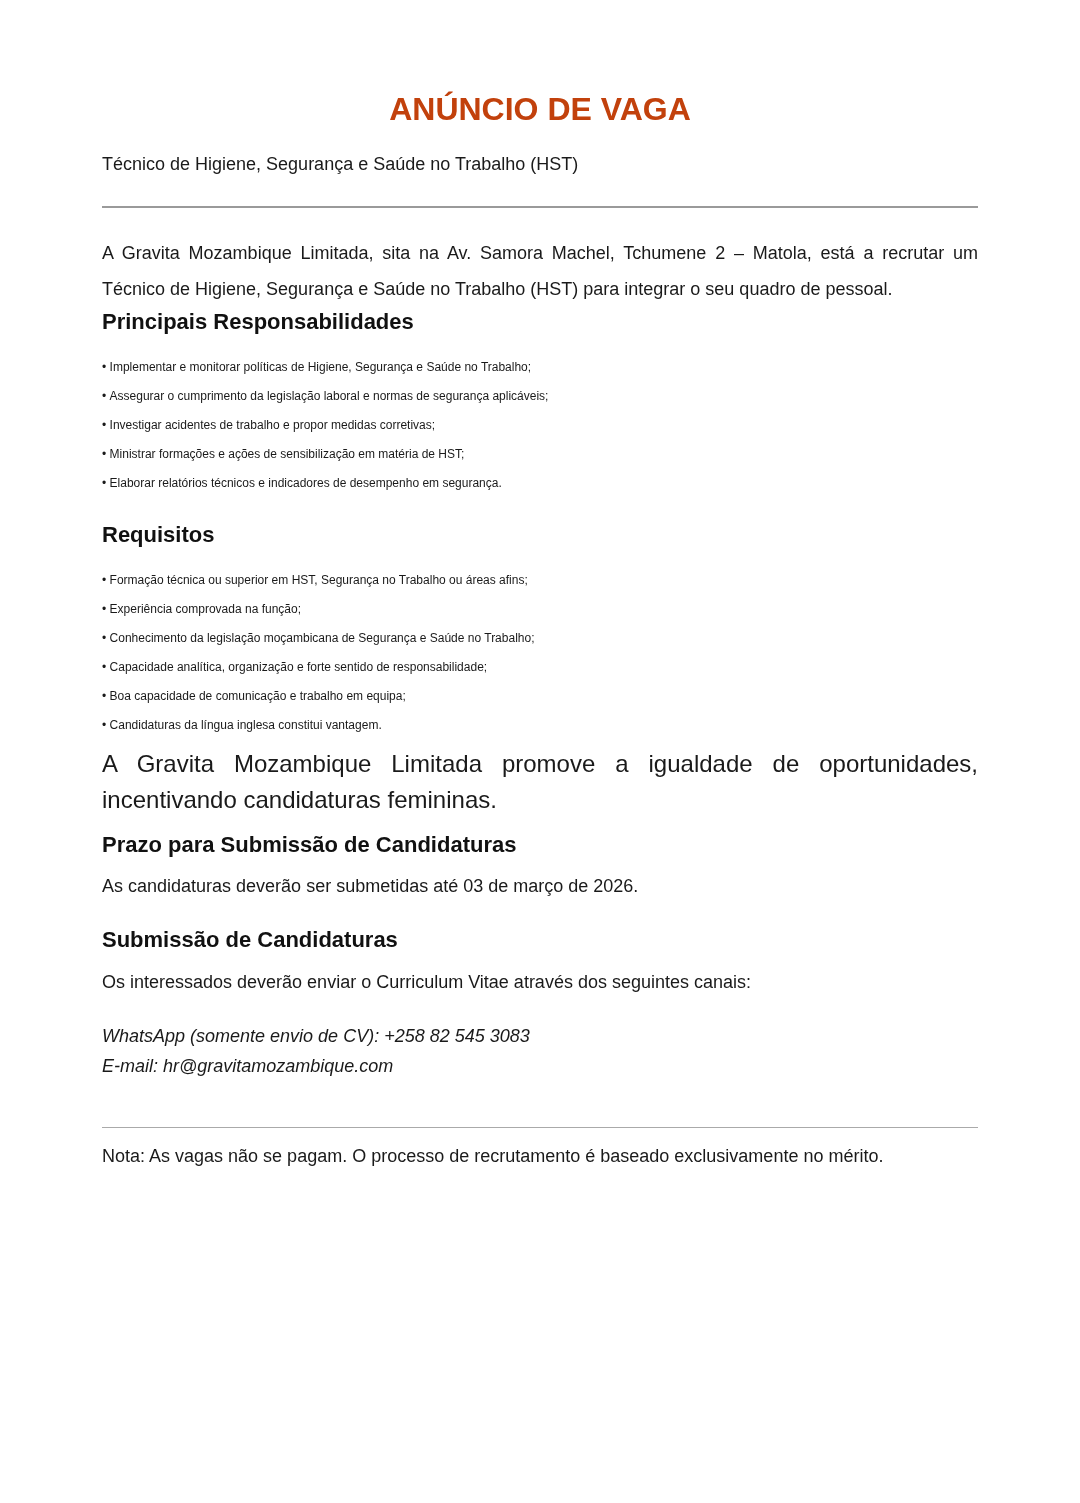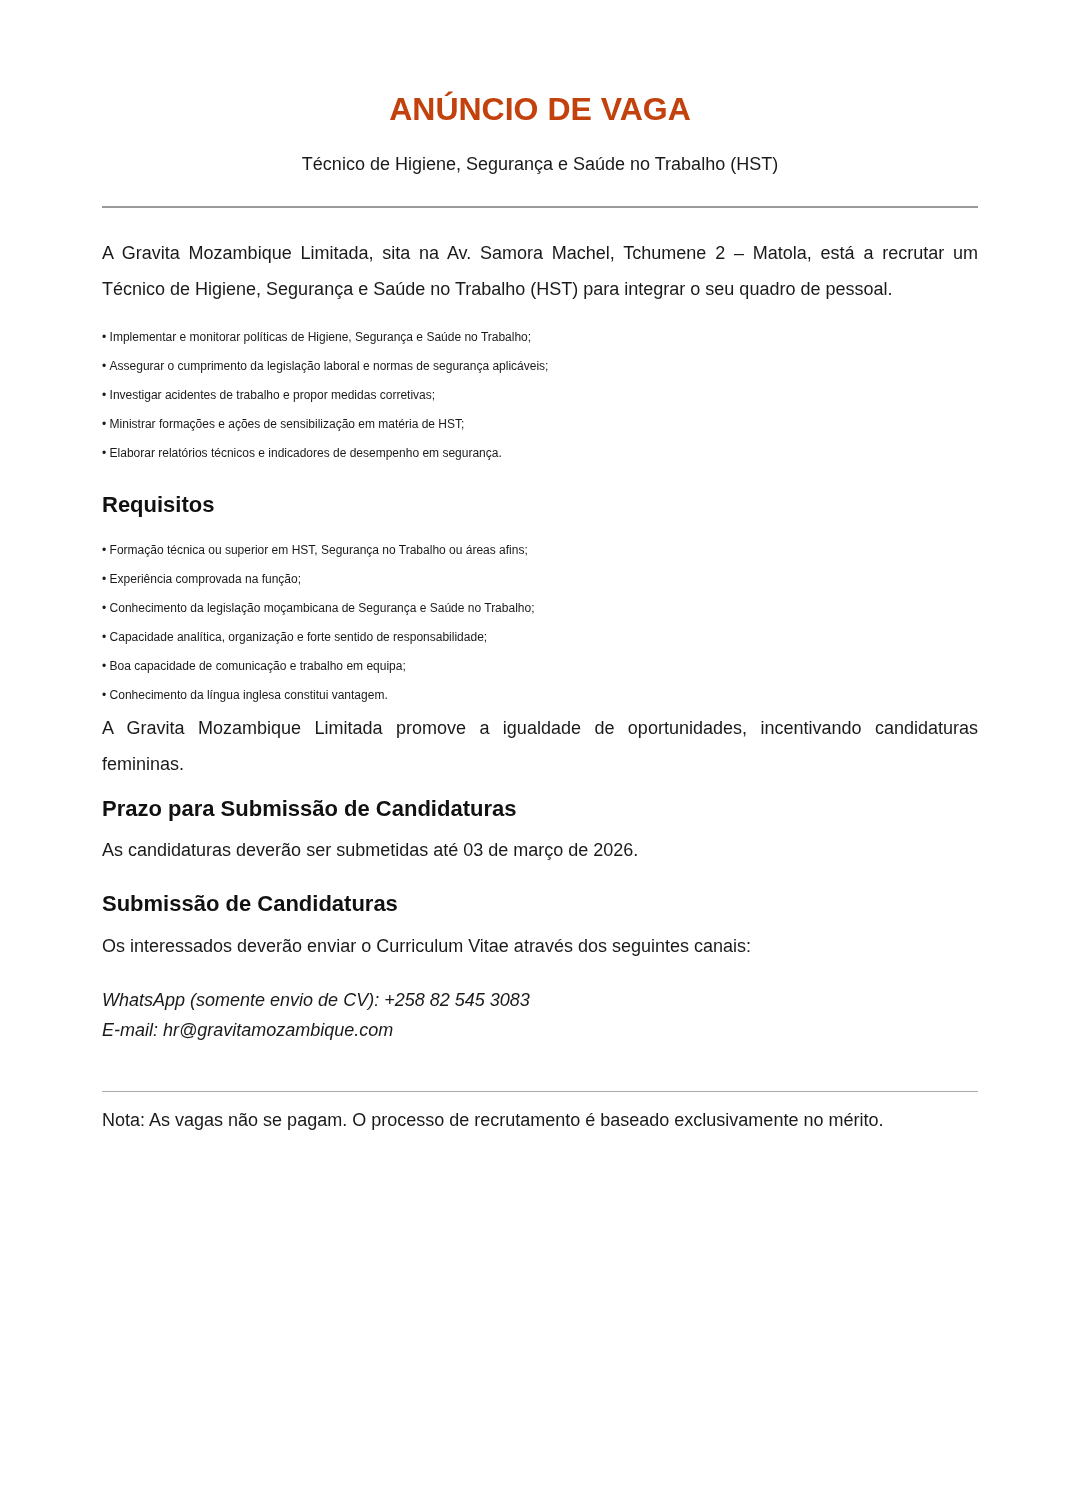--- a/index.html
+++ b/index.html
@@ -24,21 +24,21 @@
     font-size: 32px;
     line-height: 34px;
     font-weight: 700;
     text-align: center;
     color: #c2410c;
   }
   p.subtitle {
     margin: 26px 0 0 0;
     font-size: 18px;
     line-height: 24px;
-    text-align: center;
+    text-align: left;
   }
   .rule {
     border: none;
     width: 100%;
   }
   .rule-thick {
     height: 2px;
     background: #9a9a9a;
     margin: 30px 0 0 0;
   }
@@ -47,22 +47,22 @@
     background: #aaaaaa;
     margin: 46px 0 0 0;
   }
   p.para-justify {
     margin: 27px 0 0 0;
     font-size: 18px;
     line-height: 36px;
     text-align: justify;
   }
   p.para-equality {
-    margin: 0 0 0 0;
-    font-size: 18px;
+    margin: 6px 0 0 0;
+    font-size: 24px;
     line-height: 36px;
     text-align: justify;
   }
   h2.section-heading {
     font-size: 22px;
     line-height: 30px;
     font-weight: 700;
     color: #111111;
     margin: 0;
   }
@@ -115,38 +115,39 @@
 <div class="page">
 
   <h1 class="title">ANÚNCIO DE VAGA</h1>
 
   <p class="subtitle">Técnico de Higiene, Segurança e Saúde no Trabalho (HST)</p>
 
   <div class="rule rule-thick"></div>
 
   <p class="para-justify">A Gravita Mozambique Limitada, sita na Av. Samora Machel, Tchumene 2 – Matola, está a recrutar um Técnico de Higiene, Segurança e Saúde no Trabalho (HST) para integrar o seu quadro de pessoal.</p>
 
+  <h2 class="section-heading mt-first">Principais Responsabilidades</h2>
 
   <ul class="bullets">
     <li>Implementar e monitorar políticas de Higiene, Segurança e Saúde no Trabalho;</li>
     <li>Assegurar o cumprimento da legislação laboral e normas de segurança aplicáveis;</li>
     <li>Investigar acidentes de trabalho e propor medidas corretivas;</li>
     <li>Ministrar formações e ações de sensibilização em matéria de HST;</li>
     <li>Elaborar relatórios técnicos e indicadores de desempenho em segurança.</li>
   </ul>
 
   <h2 class="section-heading mt-req">Requisitos</h2>
 
   <ul class="bullets">
     <li>Formação técnica ou superior em HST, Segurança no Trabalho ou áreas afins;</li>
     <li>Experiência comprovada na função;</li>
     <li>Conhecimento da legislação moçambicana de Segurança e Saúde no Trabalho;</li>
     <li>Capacidade analítica, organização e forte sentido de responsabilidade;</li>
     <li>Boa capacidade de comunicação e trabalho em equipa;</li>
-    <li>Conhecimento da língua inglesa constitui vantagem.</li>
+    <li>Candidaturas da língua inglesa constitui vantagem.</li>
   </ul>
 
   <p class="para-equality">A Gravita Mozambique Limitada promove a igualdade de oportunidades, incentivando candidaturas femininas.</p>
 
   <h2 class="section-heading mt-prazo">Prazo para Submissão de Candidaturas</h2>
 
   <p class="body-line">As candidaturas deverão ser submetidas até 03 de março de 2026.</p>
 
   <h2 class="section-heading mt-sub">Submissão de Candidaturas</h2>
 

